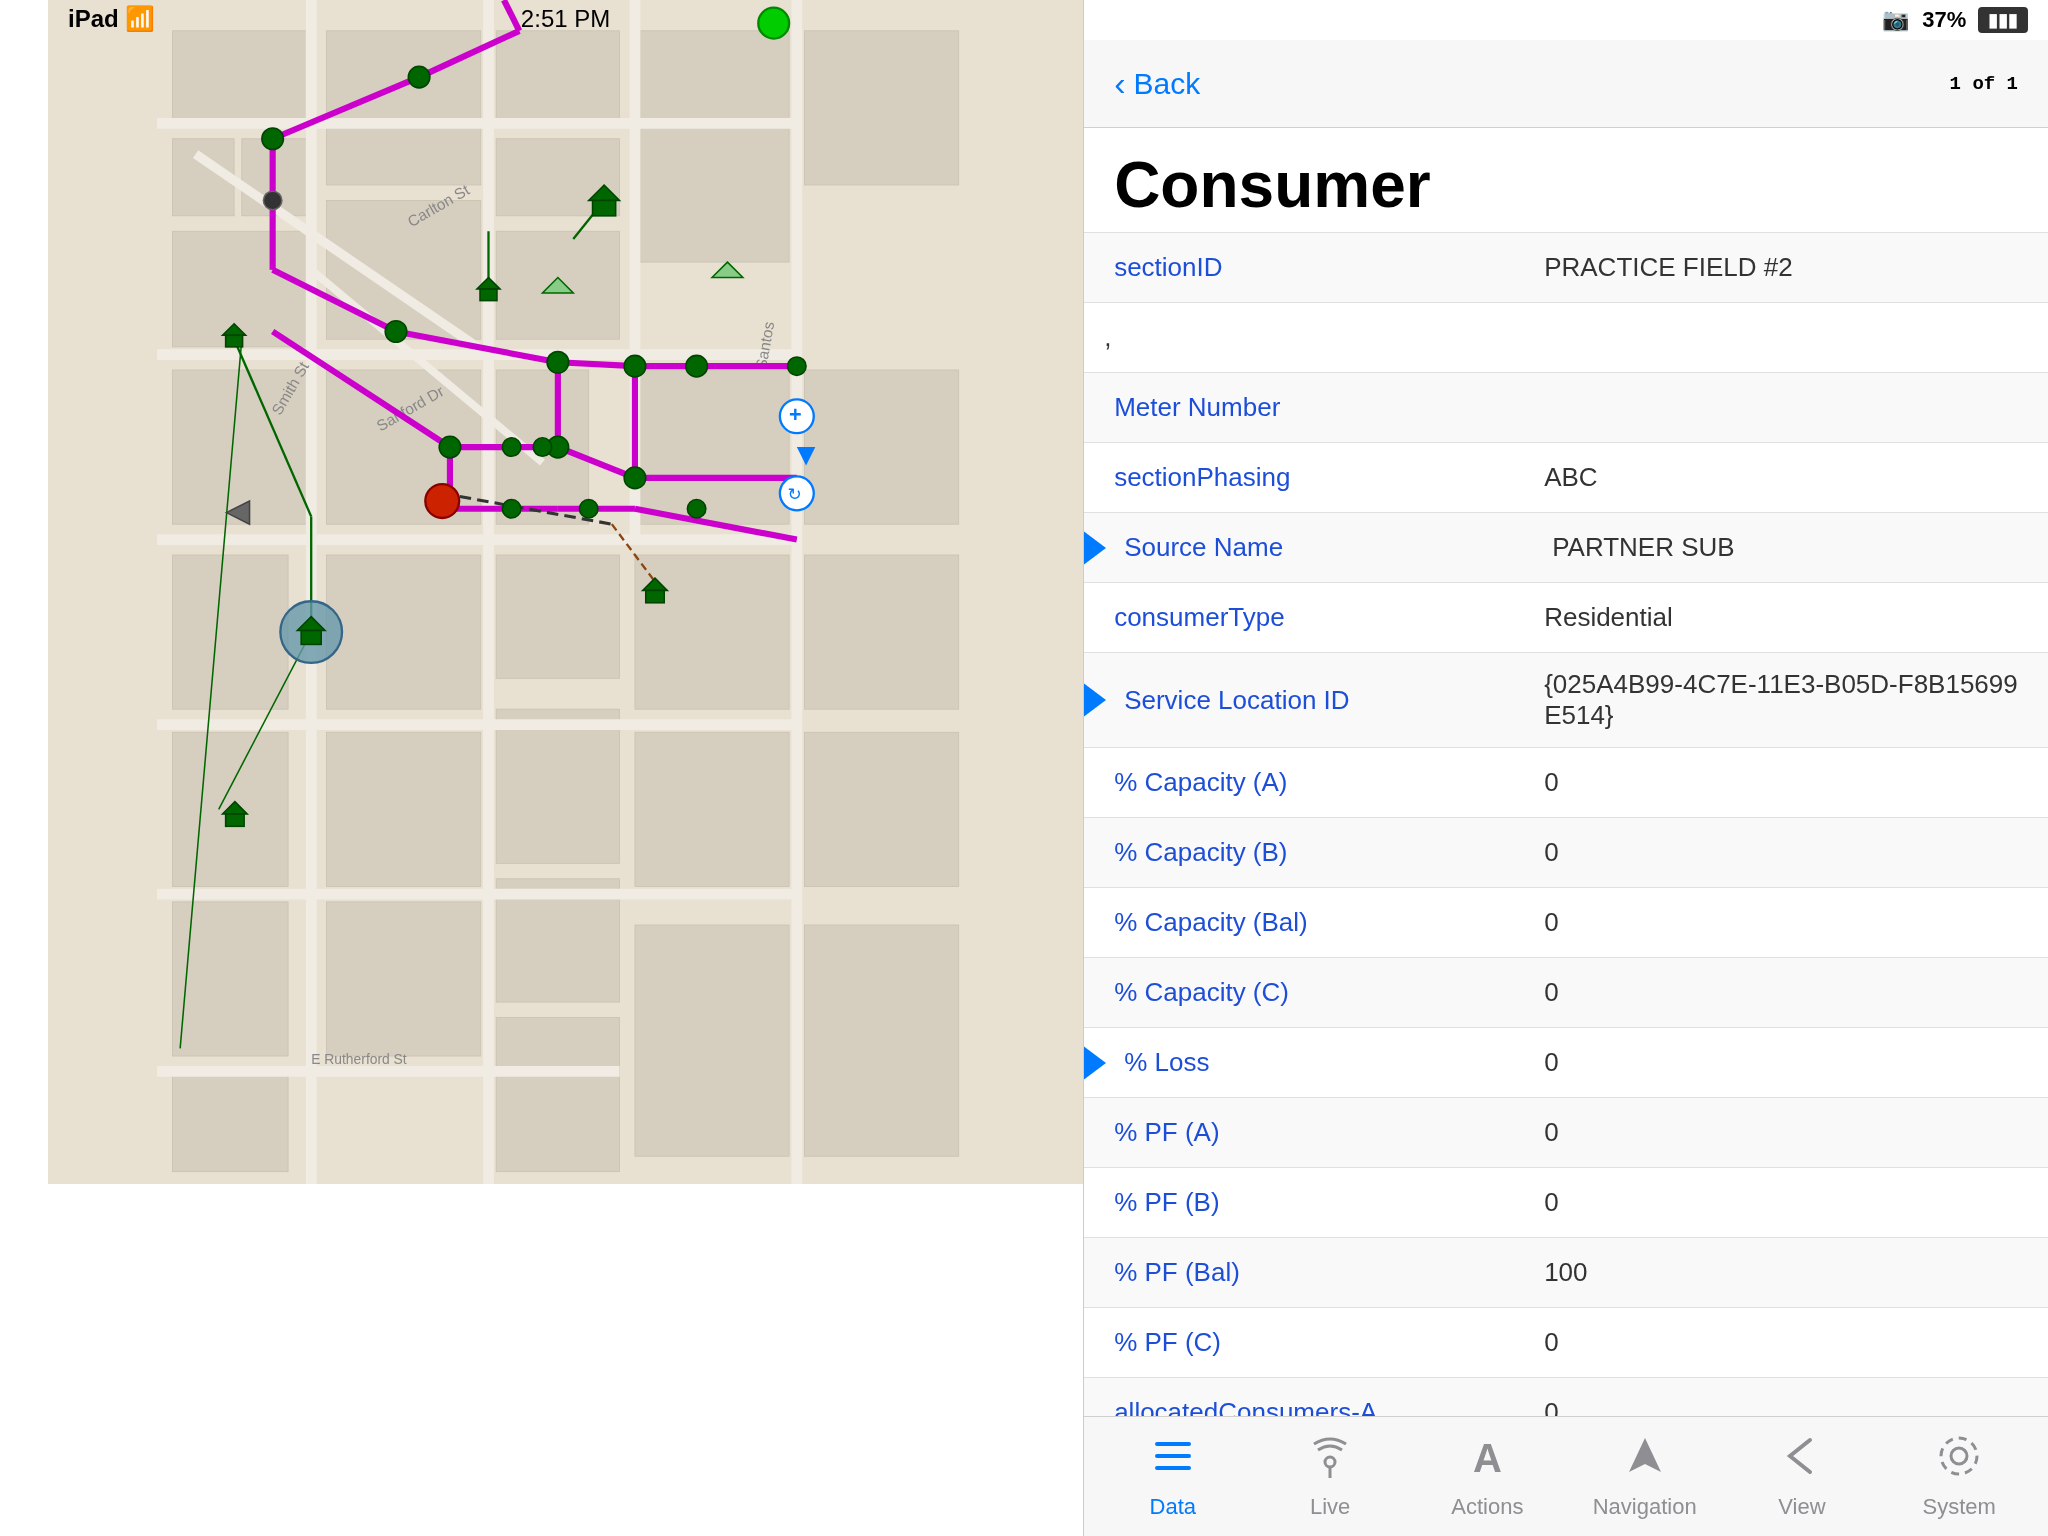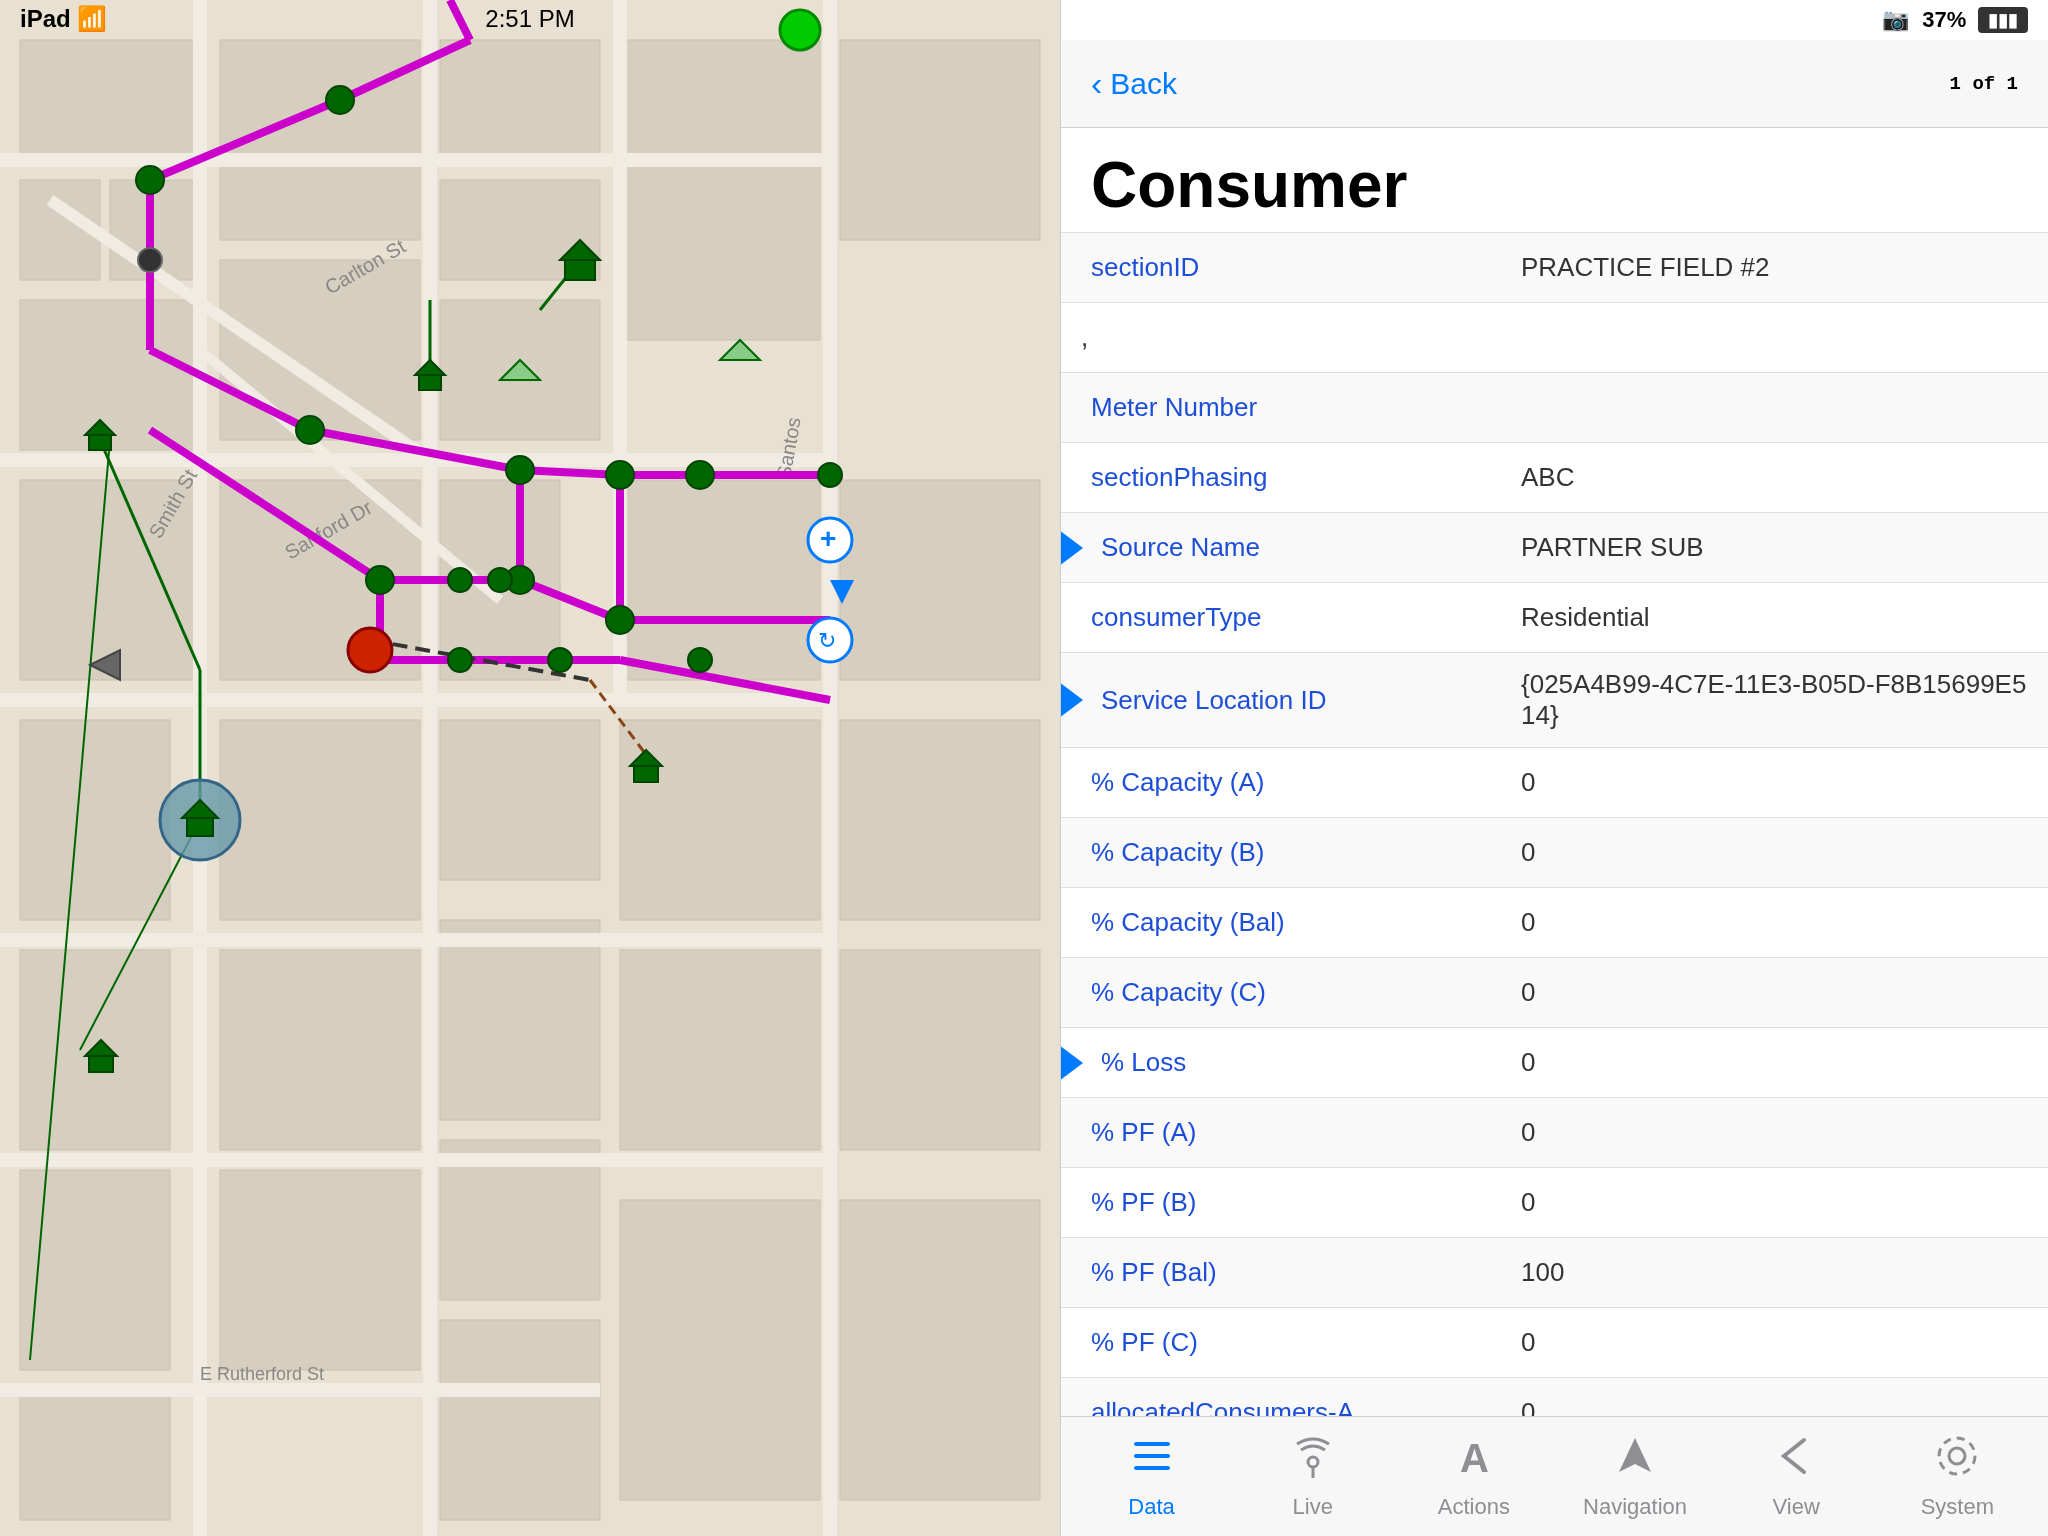--- a/index.html
+++ b/index.html
@@ -3,22 +3,23 @@
   <meta charset="utf-8">
   <style>
     * { margin: 0; padding: 0; box-sizing: border-box; }
     body { width: 2048px; height: 1536px; overflow: hidden; font-family: -apple-system, 'Helvetica Neue', Arial, sans-serif; display: flex; flex-direction: column; }
 
     
     .main-container { display: flex; width: 2048px; height: 1536px; }
 
     
     .map-area {
-      width: 1060px; height: 1536px; position: relative; overflow: hidden;
+      width: 1060px; height: 1184px; position: relative; overflow: hidden;
       background: #e8e0d0;
+      margin-left: 48px;
     }
 
     
     .panel-area {
       width: 988px; height: 1536px; background: white;
       display: flex; flex-direction: column;
       border-left: 1px solid #ccc;
     }
 
     
@@ -315,21 +316,21 @@
           <div class="cell-value">,</div>
         </div>
         <div class="table-row" style="position: relative;">
           <div class="cell-label">Meter Number</div>
           <div class="cell-value"></div>
         </div>
         <div class="table-row" style="position: relative;">
           <div class="cell-label">sectionPhasing</div>
           <div class="cell-value">ABC</div>
         </div>
-        <div class="table-row" style="position: relative;">
+        <div class="table-row" style="position: relative; gap: 8px;">
           <div class="blue-triangle" style="top: 50%; transform: translateY(-50%);"></div>
           <div class="cell-label" style="padding-left: 40px;">Source Name</div>
           <div class="cell-value">PARTNER SUB</div>
         </div>
         <div class="table-row" style="position: relative;">
           <div class="cell-label">consumerType</div>
           <div class="cell-value">Residential</div>
         </div>
         <div class="table-row" style="position: relative;">
           <div class="blue-triangle" style="top: 50%; transform: translateY(-50%);"></div>

